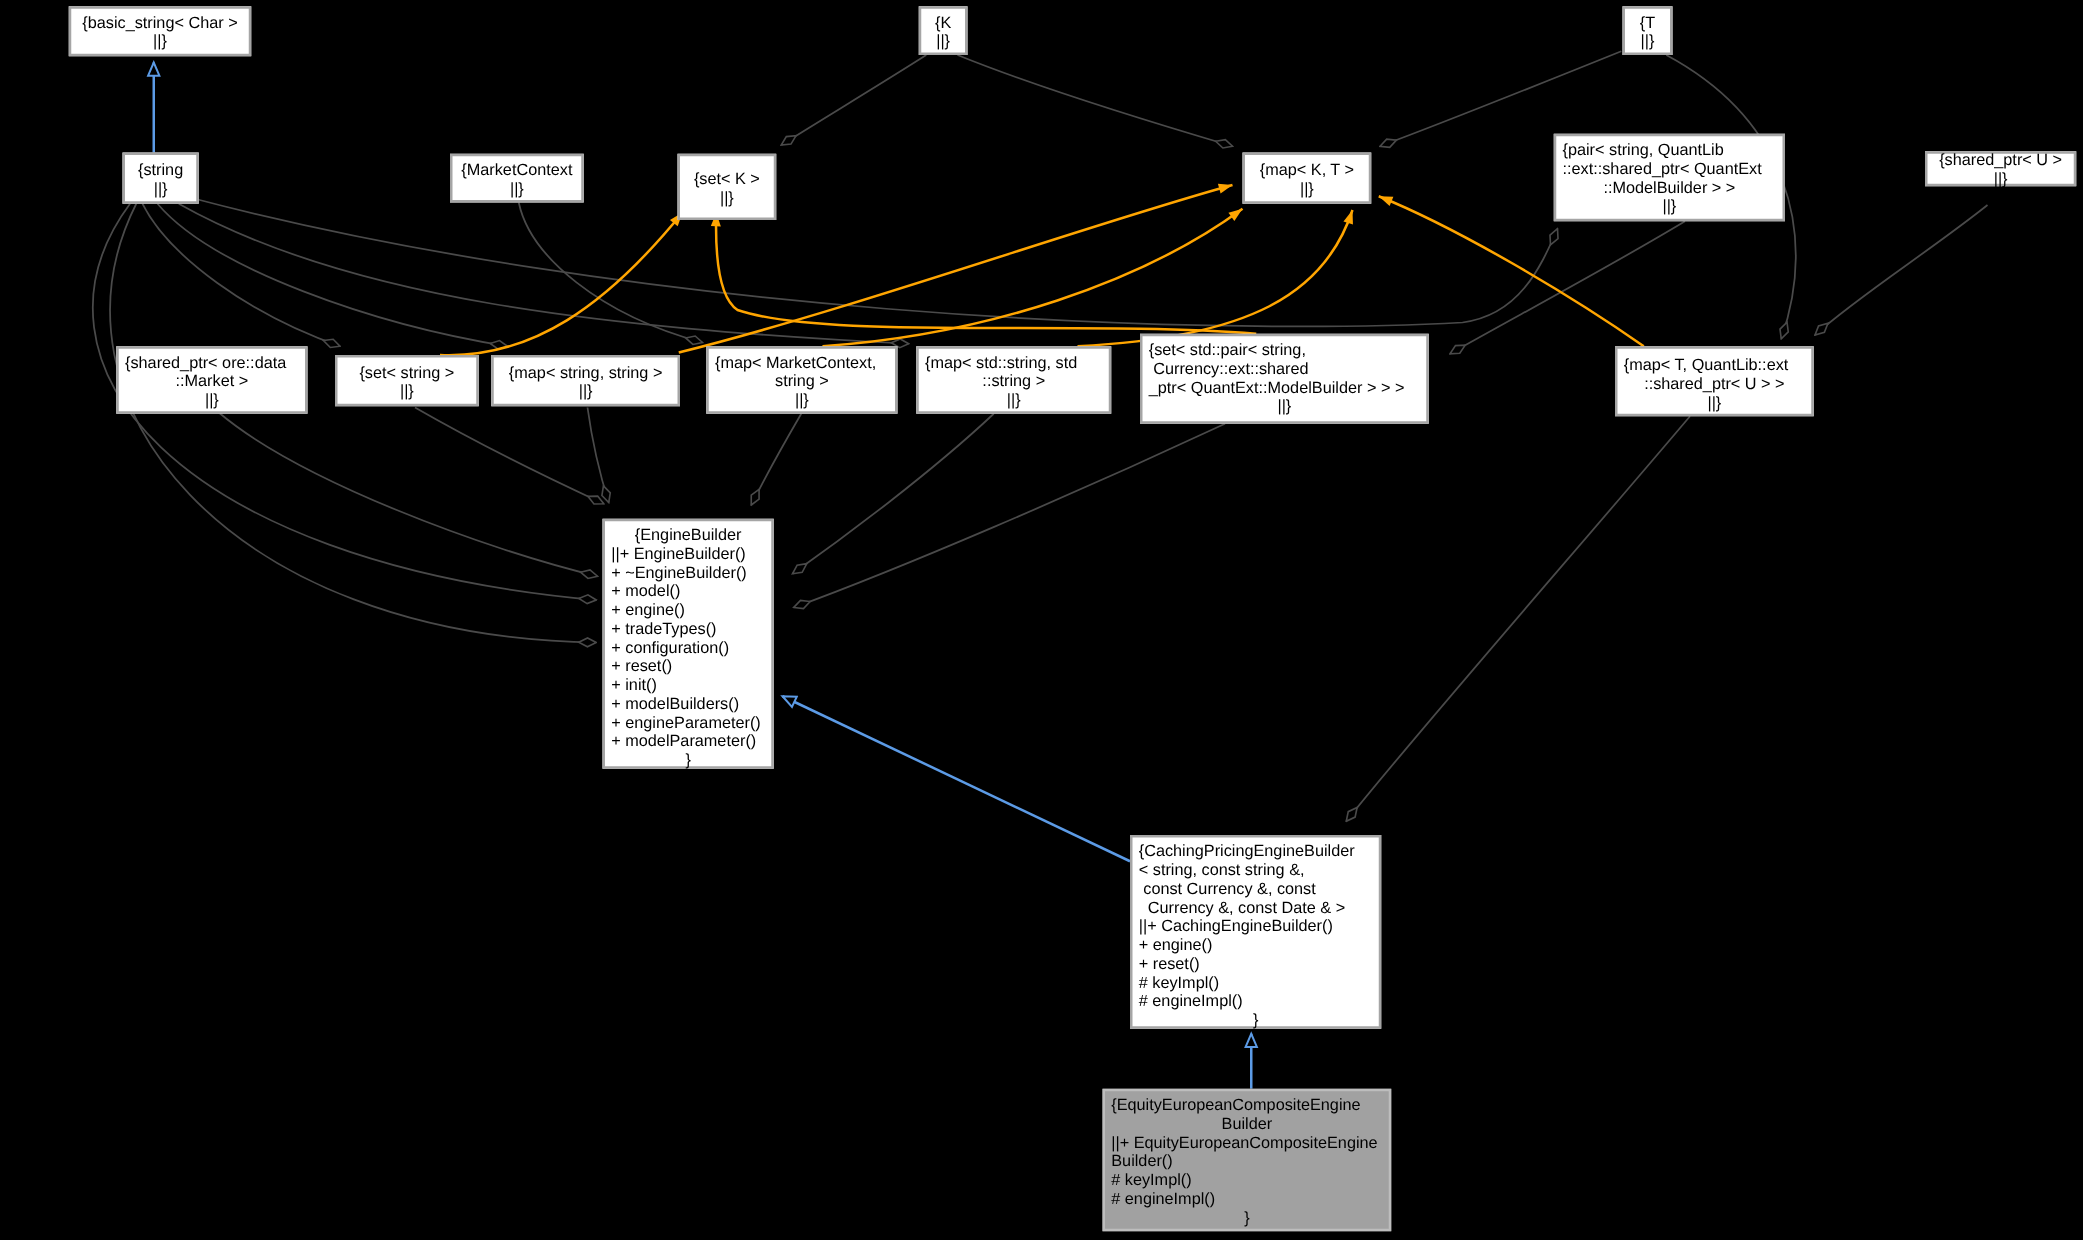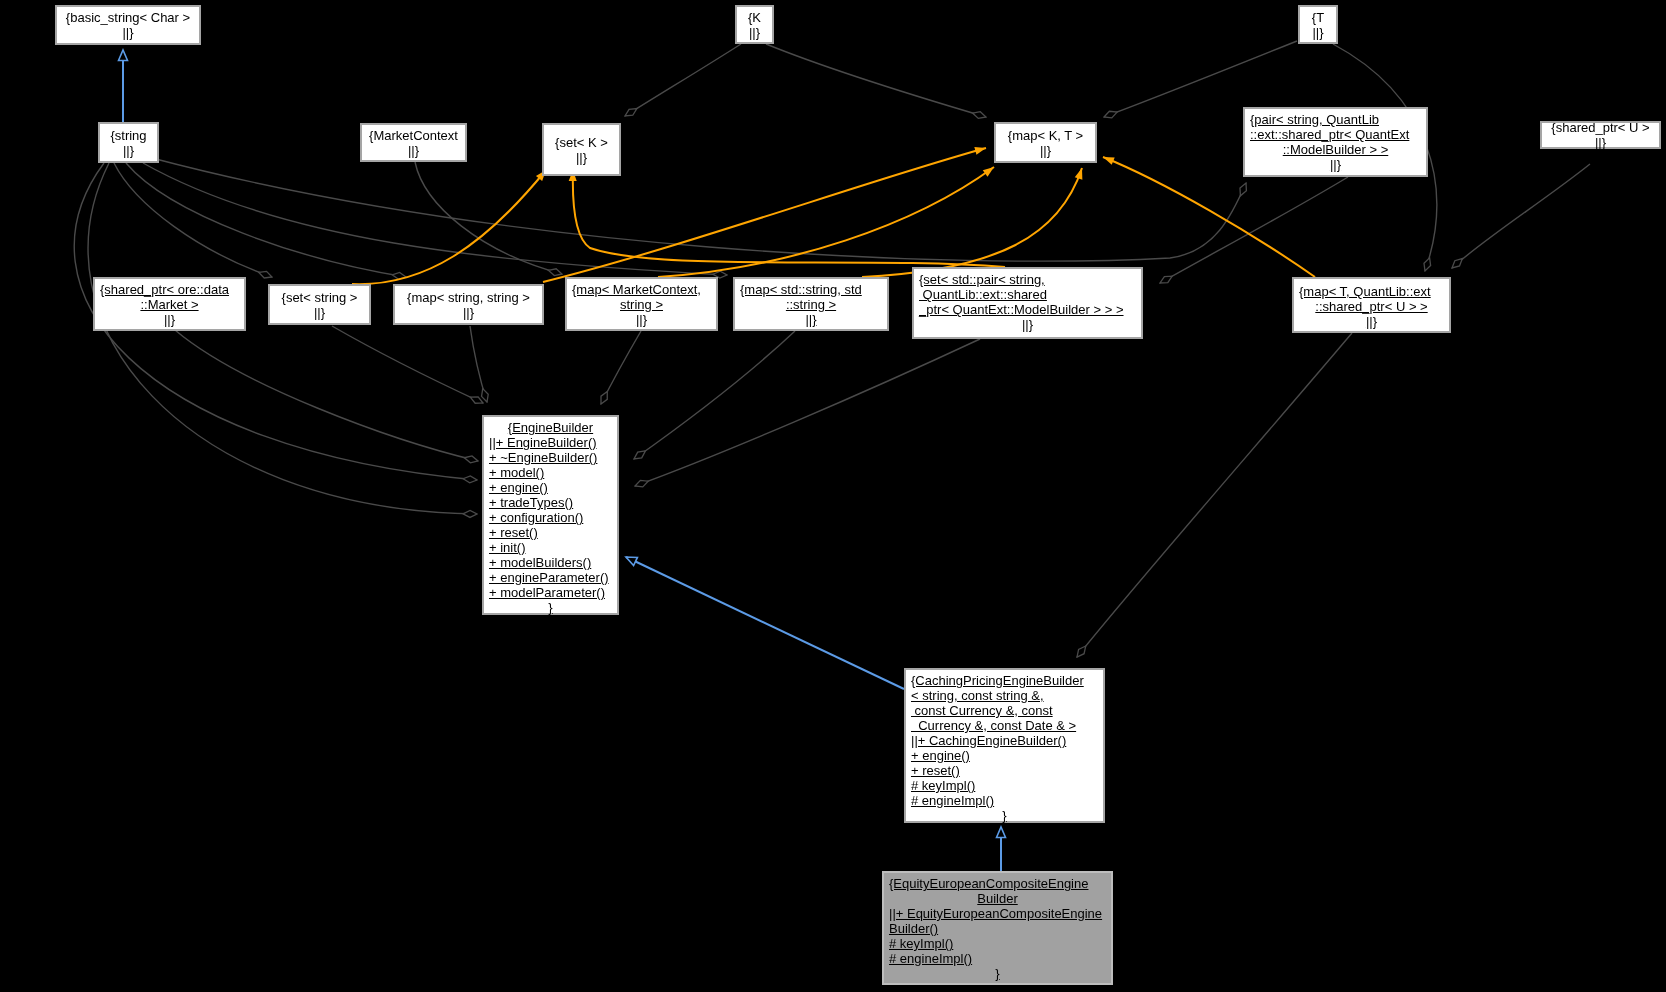--- a/index.html
+++ b/index.html
@@ -12,21 +12,21 @@
   #edges path.inh{stroke:var(--c-inh);stroke-width:2;}
   .dia{fill:#000;stroke:var(--c-agg);stroke-width:1.3;}
   .oarr{fill:var(--c-tpl);}
   .btri{fill:#000;stroke:var(--c-inh);stroke-width:1.6;}
   .node{position:absolute;z-index:2;box-sizing:border-box;background:var(--c-nfill);
         border:2px solid var(--c-nbord);color:var(--c-ntext);
         font-size:13px;line-height:15px;display:flex;flex-direction:column;
         justify-content:center;padding:2px 5px;cursor:pointer;}
   .node .ln{white-space:pre;text-align:center;}
   .node.left{justify-content:flex-start;padding-top:3px;}
-  .node.left .ln{text-align:left;text-decoration:underline;}
+  .node.left .ln{text-align:left;}
   .node.left .ln.c{text-align:center;}
   .node.selected{background:var(--c-sfill);border-color:var(--c-sbord);}
 </style>
 </head>
 <body>
 
 <div id="canvas">
   <svg id="edges" width="1666" height="992" viewBox="0 0 1666 992">
     <defs>
       <marker id="m-dia" markerUnits="userSpaceOnUse" markerWidth="16" markerHeight="10" refX="15" refY="5" orient="auto">
@@ -109,41 +109,41 @@
     </div>
     <div class="node" style="left: 1540px; top: 121px; width: 121px; height: 28px;">
       <div class="ln">{shared_ptr&lt; U &gt;</div>
       <div class="ln">||}</div>
     </div>
     <div class="node left" style="left: 93px; top: 277px; width: 153px; height: 54px;">
       <div class="ln">{shared_ptr&lt; ore::data</div>
       <div class="ln c">::Market &gt;</div>
       <div class="ln c">||}</div>
     </div>
-    <div class="node" style="left: 268px; top: 284px; width: 103px; height: 41px;">
+    <div class="node" style="left: 268px; top: 284px; width: 115px; height: 41px;">
       <div class="ln">{set&lt; string &gt;</div>
       <div class="ln">||}</div>
     </div>
     <div class="node" style="left: 393px; top: 284px; width: 151px; height: 41px;">
       <div class="ln">{map&lt; string, string &gt;</div>
       <div class="ln">||}</div>
     </div>
     <div class="node left" style="left: 565px; top: 277px; width: 153px; height: 54px;">
       <div class="ln">{map&lt; MarketContext,</div>
       <div class="ln c">string &gt;</div>
       <div class="ln c">||}</div>
     </div>
     <div class="node left" style="left: 733px; top: 277px; width: 156px; height: 54px;">
       <div class="ln">{map&lt; std::string, std</div>
       <div class="ln c">::string &gt;</div>
       <div class="ln c">||}</div>
     </div>
     <div class="node left" style="left: 912px; top: 267px; width: 231px; height: 72px;">
       <div class="ln">{set&lt; std::pair&lt; string,</div>
-      <div class="ln"> QuantLib::ext::shared</div>
+      <div class="ln"> Currency::ext::shared</div>
       <div class="ln">_ptr&lt; QuantExt::ModelBuilder &gt; &gt; &gt;</div>
       <div class="ln c">||}</div>
     </div>
     <div class="node left" style="left: 1292px; top: 277px; width: 159px; height: 56px; justify-content: flex-end;">
       <div class="ln">{map&lt; T, QuantLib::ext</div>
       <div class="ln c">::shared_ptr&lt; U &gt; &gt;</div>
       <div class="ln c">||}</div>
     </div>
     <div class="node left" style="left: 482px; top: 415px; width: 137px; height: 200px;">
       <div class="ln c">{EngineBuilder</div>

